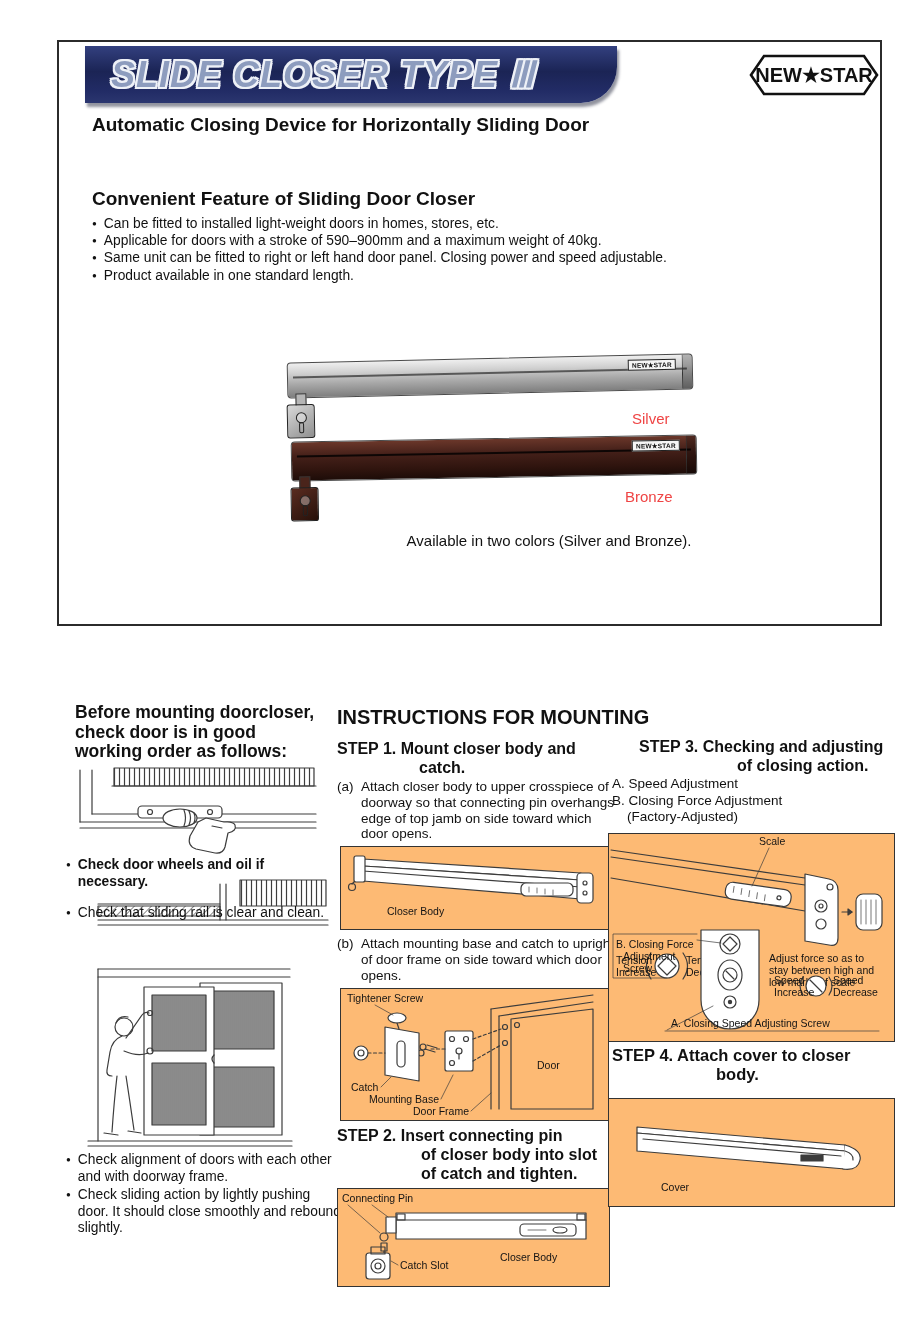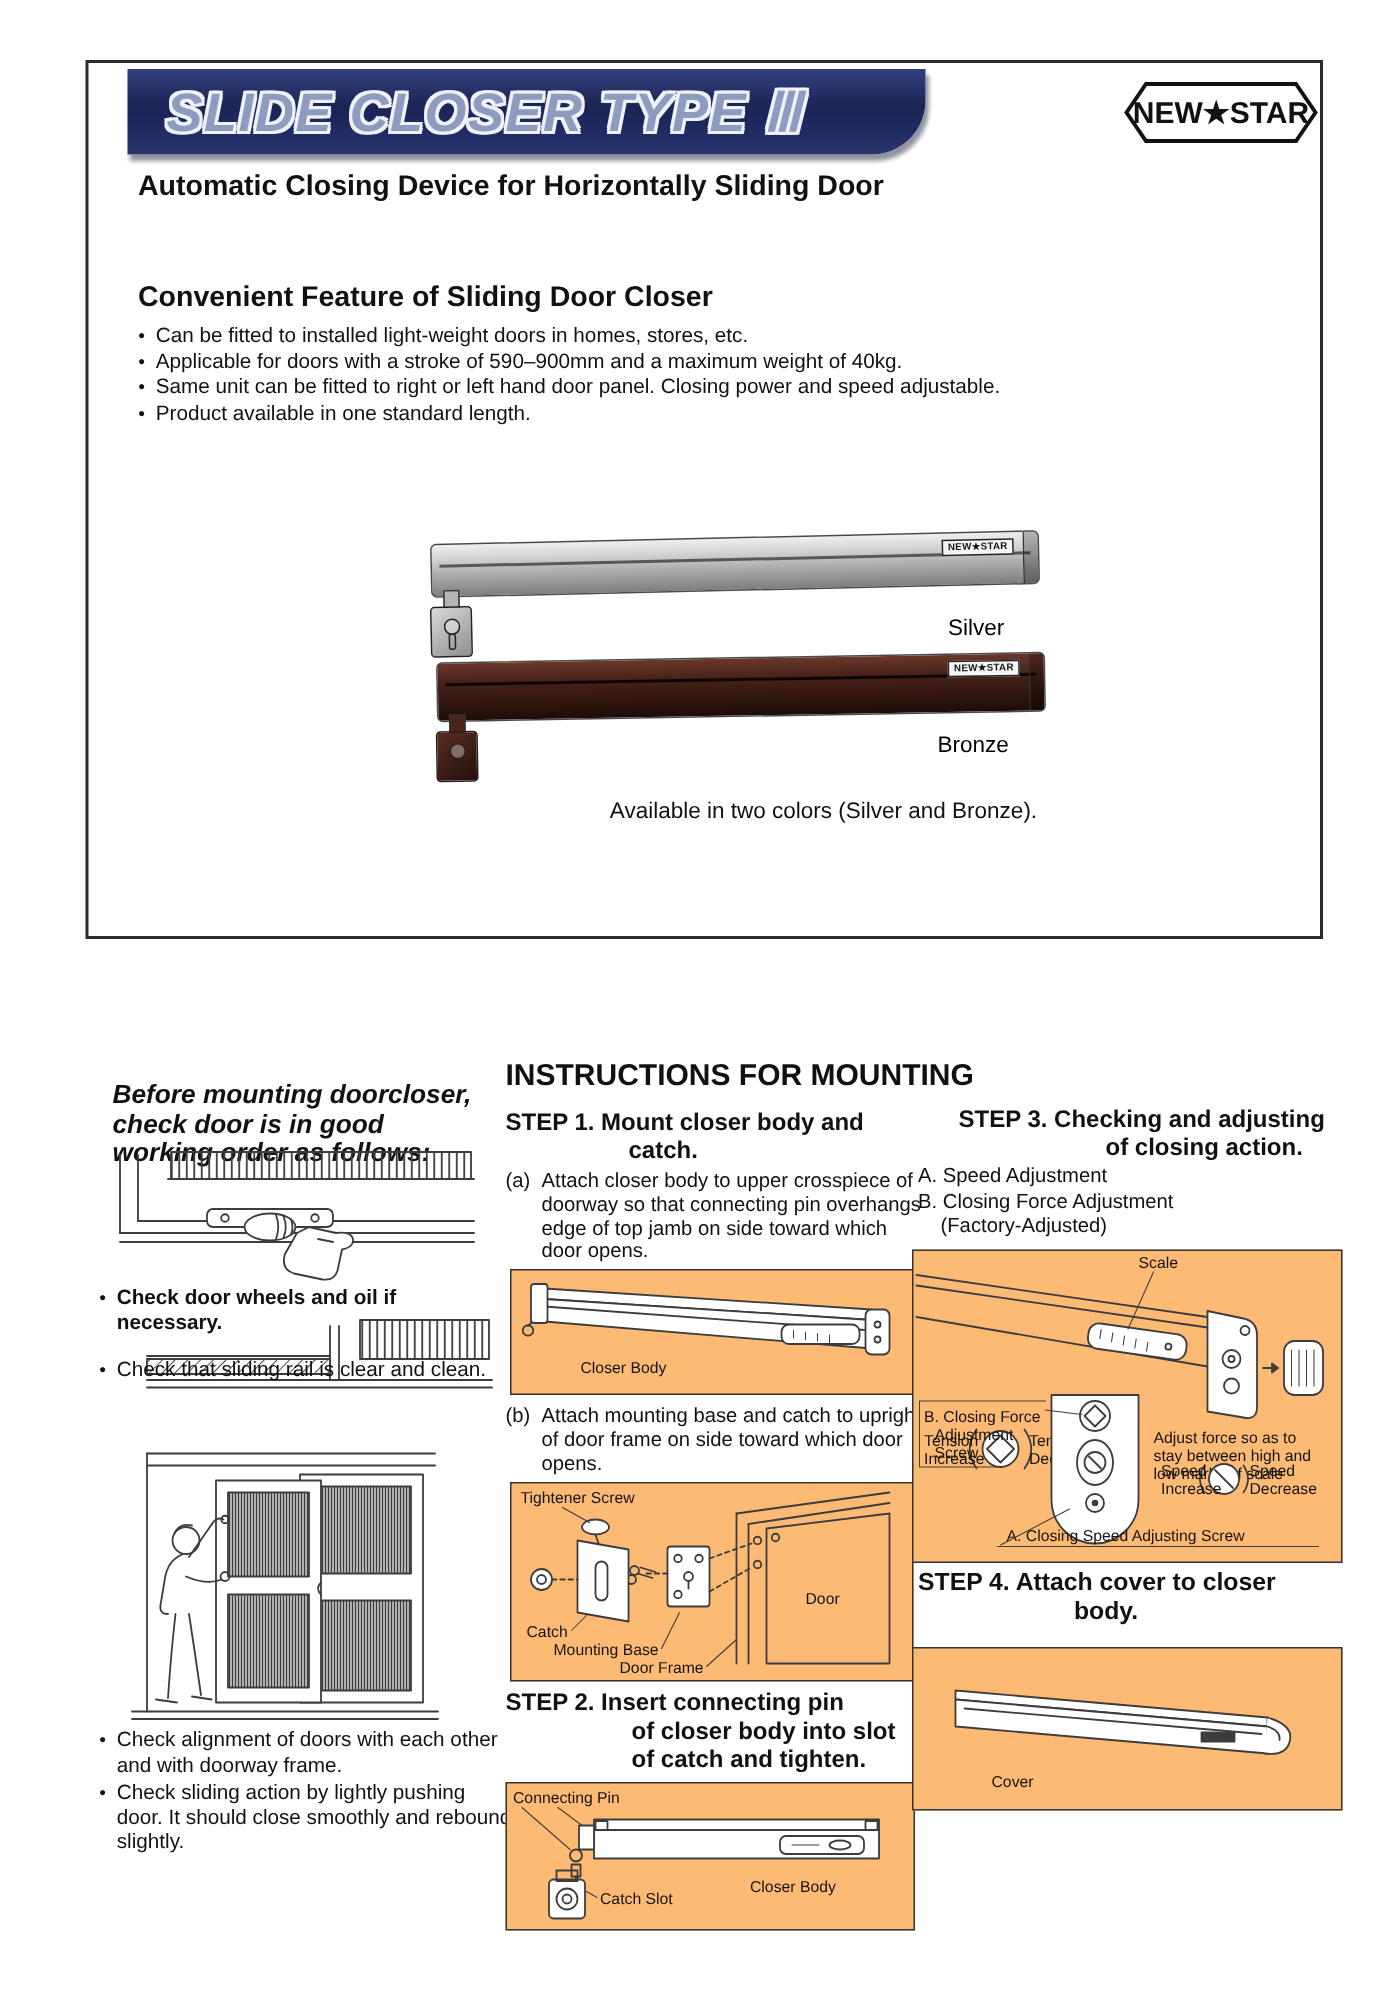--- a/index.html
+++ b/index.html
@@ -42,26 +42,26 @@
   .catch-neck { position:absolute; left:10px; top:0; width:9px; height:12px; border:1px solid #333; }
   .catch-plate { position:absolute; left:1px; top:11px; width:26px; height:32px; border:1px solid #222;
                  border-radius:3px; }
   .silver .catch-neck,.silver-catch .catch-neck { background:#b9b9b9; }
   .catch-plate.sv { background:linear-gradient(145deg,#d9d9d9,#8f8f8f); }
   .catch-plate.bz { background:linear-gradient(145deg,#5a2c20,#26100a); }
   .catch-hole { position:absolute; left:8px; top:7px; width:9px; height:9px; border:1.5px solid #222;
                 border-radius:50%; background:rgba(255,255,255,.35); }
   .catch-slot { position:absolute; left:11px; top:17px; width:3px; height:9px; border:1px solid #222;
                 border-radius:2px; }
-  .color-label { position:absolute; font-size:15px; color:#000000; }
+  .color-label { position:absolute; font-size:15px; color:#ef4444; }
   .bars-caption { position:absolute; left:300px; top:490px; width:380px; text-align:center; font-size:15px; }
 
   
-  .check-heading { position:absolute; left:75px; top:720px; font-size:17.5px; font-weight:bold;
-                   line-height:19.5px;font-style:italic; }
+  .check-heading { position:absolute; left:75px; top:703px; font-size:17.5px; font-weight:bold;
+                   line-height:19.5px; }
   .bullet { position:absolute; display:flex; gap:7px; font-size:13.8px; line-height:16.5px; }
   .bullet::before { content:"●"; font-size:8px; line-height:16.5px; flex:none; }
 
   .mount-heading { position:absolute; left:337px; top:706px; font-size:20px; font-weight:bold; }
   .step-title { position:absolute; font-size:16px; font-weight:bold; line-height:19px; }
   .para { position:absolute; display:flex; font-size:13.5px; line-height:15.8px; }
   .para .pfx { flex:none; width:24px; }
   .list-block { position:absolute; font-size:13.5px; line-height:16.5px; }
 
   .dbox { position:absolute; border:1.5px solid #333; background:#fdba74; }

